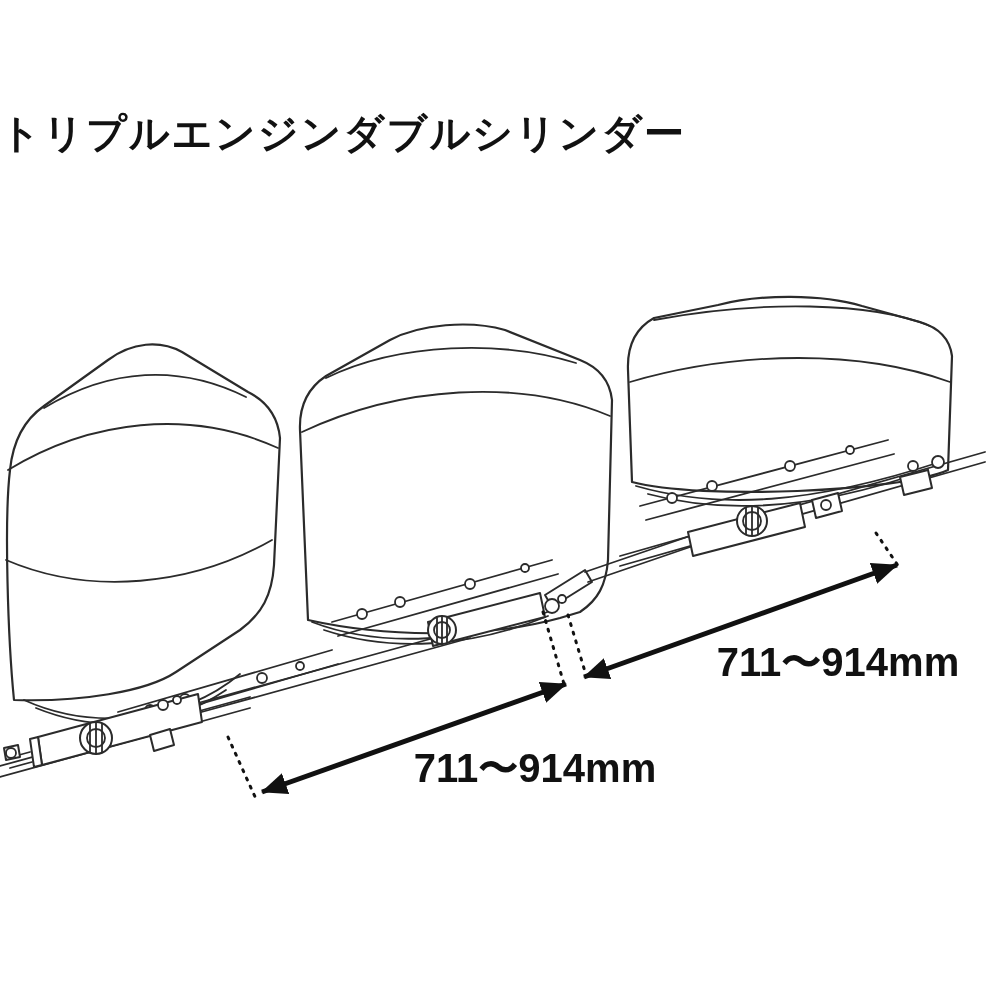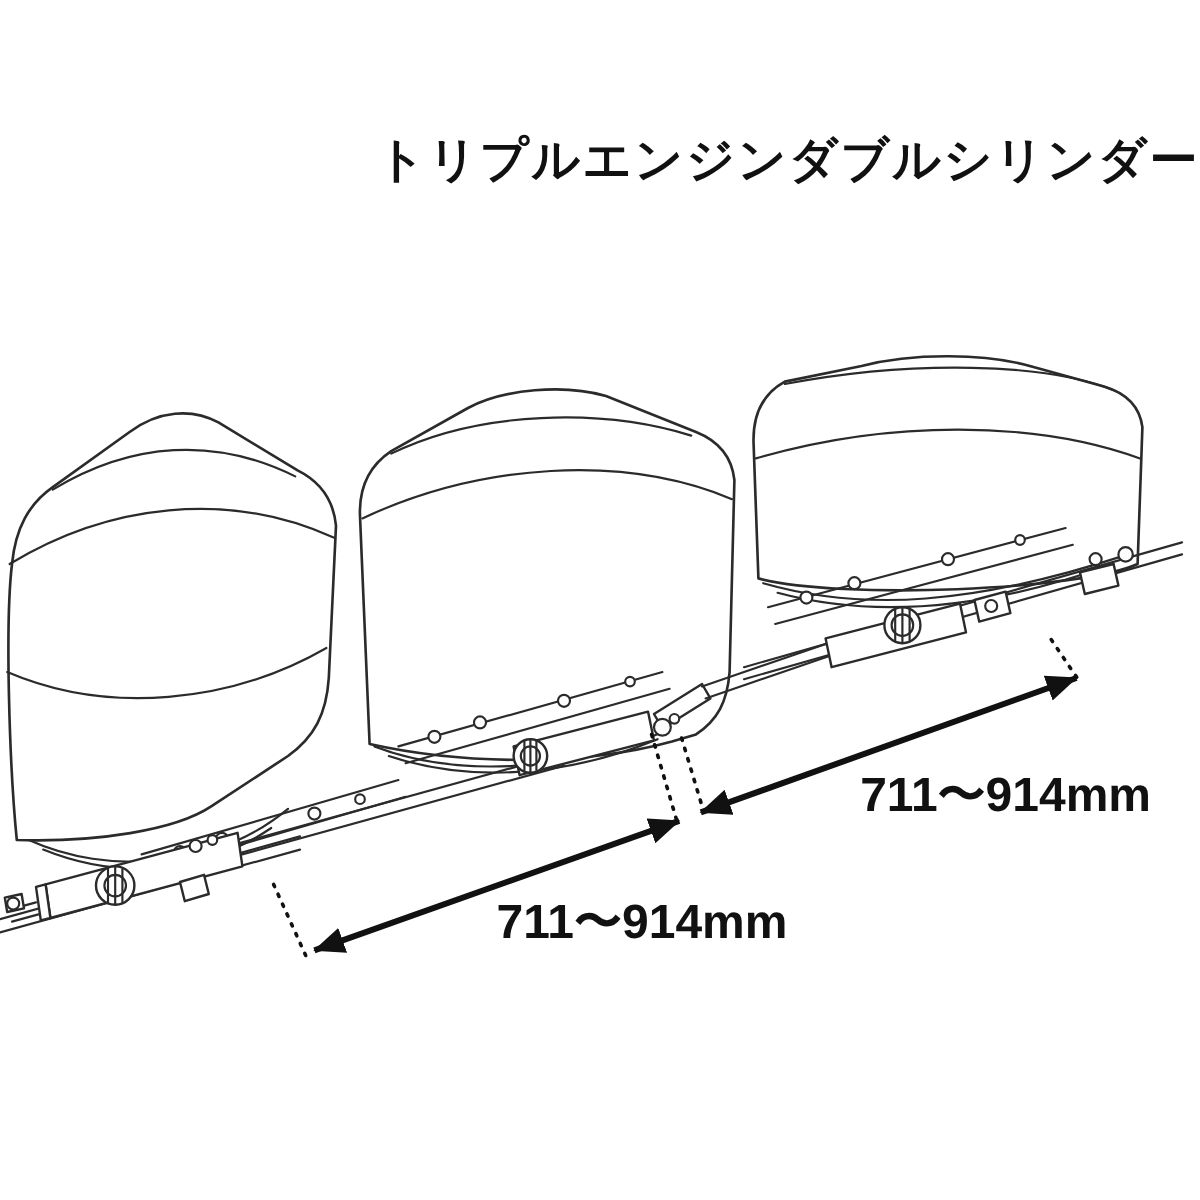--- a/index.html
+++ b/index.html
@@ -13,21 +13,21 @@
     height: 1000px;
     background: #ffffff;
     overflow: hidden;
     font-family: "Liberation Sans", sans-serif;
   }
   .page-title {
     position: absolute;
     top: 106px;
     left: 0;
     width: 100%;
-    text-align: right;
+    text-align: left;
     font-size: 40px;
     font-weight: bold;
     letter-spacing: 2px;
     color: #111111;
   }
   svg.diagram {
     position: absolute;
     top: 0;
     left: 0;
   }

